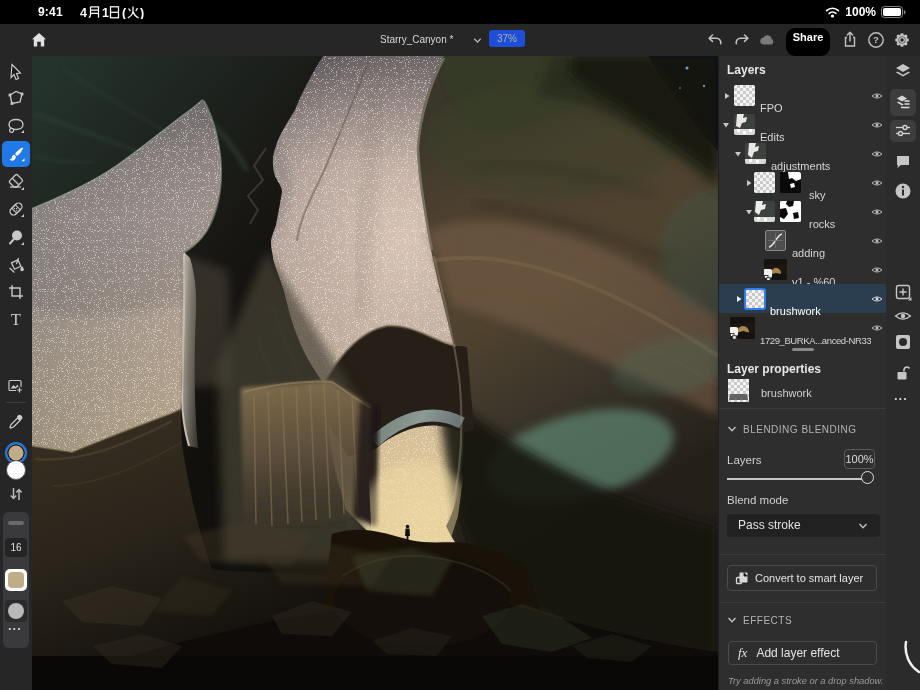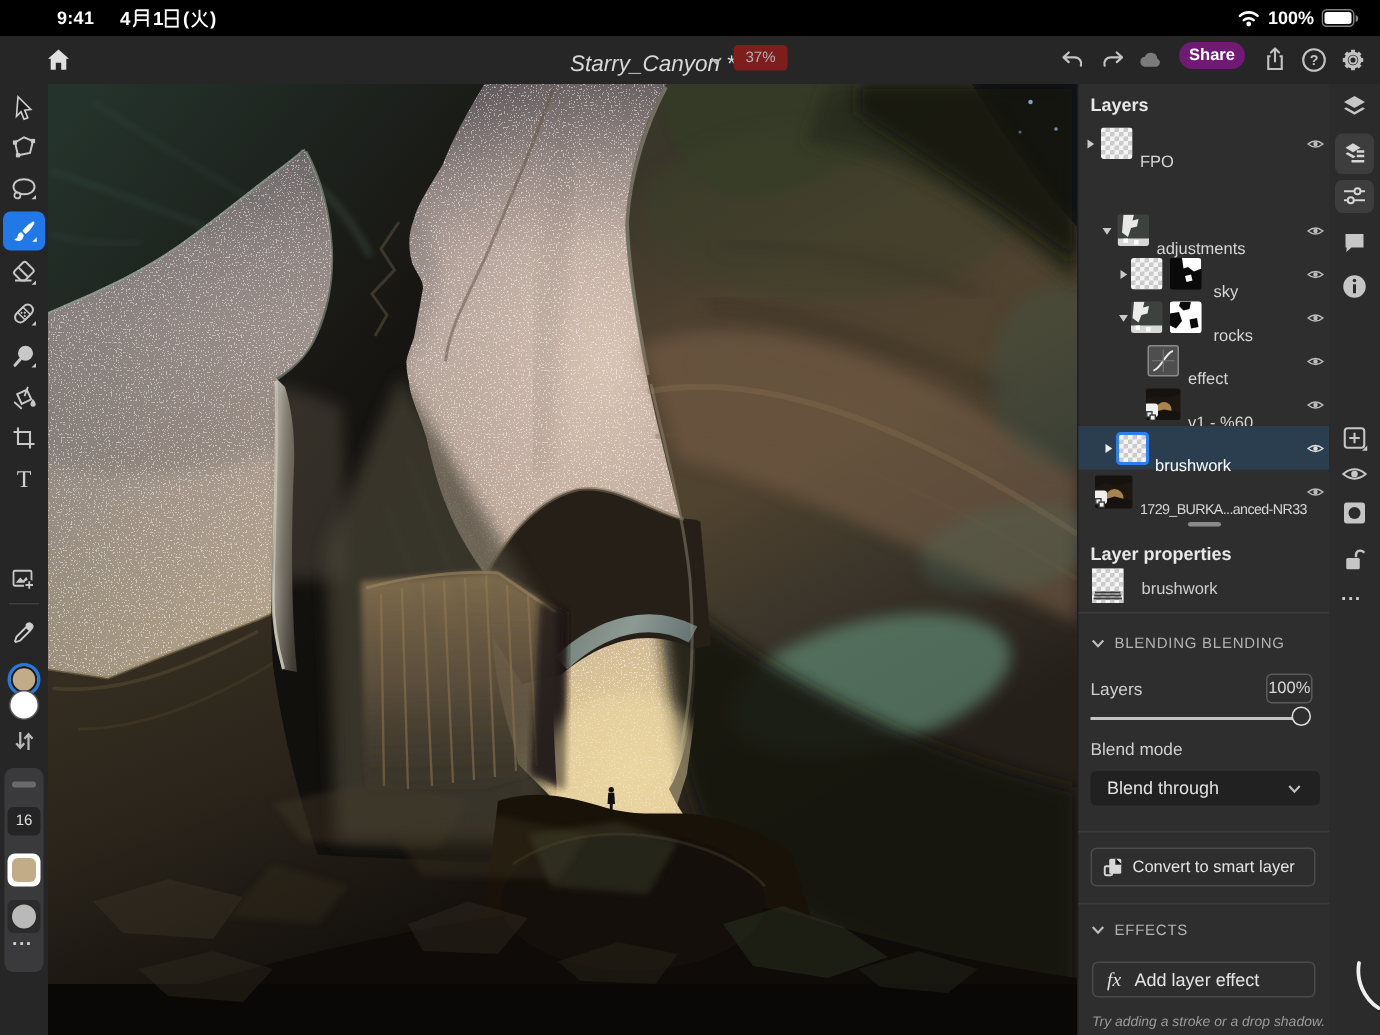--- a/index.html
+++ b/index.html
@@ -8,25 +8,25 @@
   #app { position:relative; width:920px; height:690px; background:#262626; }
   .abs { position:absolute; }
   
   #statusbar { position:absolute; left:0; top:0; width:920px; height:24px; background:#000; color:#fff; }
   #sb-time { position:absolute; left:38px; top:5px; font-size:12px; font-weight:bold; letter-spacing:0.2px;}
   
   #sb-right { position:absolute; right:14px; top:4px; height:16px; display:flex; align-items:center; gap:5px;}
   #sb-batt-pct { font-size:12px; font-weight:bold; }
   
   #topbar { position:absolute; left:0; top:24px; width:920px; height:32px; background:#262626; }
-  #tb-title { position:absolute; left:380px; top:10px; font-size:15px; color:#d8d8d8;font-style:italic; }
-  #tb-badge { position:absolute; left:489px; top:30px; width:36px; height:17px; background:#7f1d1d;
+  #tb-title { position:absolute; left:380px; top:10px; font-size:10px; color:#d8d8d8; }
+  #tb-badge { position:absolute; left:489px; top:30px; width:36px; height:17px; background:#1d4ed8;
      border-radius:3px; color:#b0b0b0; font-size:10px; text-align:center; line-height:17px; top:6px;}
   .tbicon { position:absolute; top:7px; width:18px; height:18px; }
-  #share-btn { position:absolute; left:786px; top:4px; width:44px; height:18px; background:#701a75;
+  #share-btn { position:absolute; left:786px; top:4px; width:44px; height:28px; background:#000000;
      border-radius:9px; color:#fff; font-size:11px; font-weight:bold; text-align:center; line-height:18px; }
   
   #leftrail { position:absolute; left:0; top:56px; width:32px; height:634px; background:#262626; }
   .lt { position:absolute; left:7px; width:18px; height:18px; }
   
   #canvas { position:absolute; left:32px; top:56px; width:686px; height:634px; display:block; }
   
   #layers { position:absolute; left:718px; top:56px; width:168px; height:634px; background:#2e2e2e;
       border-left:1px solid #1e1e1e; color:#d6d6d6; }
   .lrow { position:absolute; left:0; width:168px; height:29px; }
@@ -411,20 +411,38 @@
           <path d="M2 1 L6.5 4 L2 7 Z" fill="#c9c9c9"></path>
         </svg>
       <div class="thumb checker" style="left:15px"></div>
       <div class="lname" style="left:41px">FPO</div>
       <svg class="eye" viewBox="0 0 14 14">
           <path d="M1.2 7 Q7 2.2 12.8 7 Q7 11.8 1.2 7 Z" fill="none" stroke="#bdbdbd" stroke-width="1.1"></path>
           <circle cx="7" cy="7" r="1.7" fill="#bdbdbd"></circle>
         </svg>
     </div>
 
+    <div class="lrow" style="top:54px">
+      <svg class="caret" style="left:3px" viewBox="0 0 8 8">
+          <path d="M1 2 L7 2 L4 6.5 Z" fill="#c9c9c9"></path>
+        </svg>
+      <div class="thumb" style="left:15px;background:#3d423e;overflow:hidden"><svg width="21" height="21" viewBox="0 0 21 21">
+            <rect width="21" height="15" fill="#3d423e"></rect>
+            <path d="M3 0 L10 0 L9 4 L13 3 L12 8 L8 9 L6 14 L2 12 Z" fill="#e8e8e8"></path>
+            <rect y="15" width="21" height="6" fill="#d8d8d8"></rect>
+            <rect x="3" y="15" width="3" height="3" fill="#fff"></rect>
+            <rect x="9" y="17" width="3" height="3" fill="#fff"></rect>
+            <rect x="15" y="15" width="3" height="3" fill="#fff"></rect>
+          </svg></div>
+      <div class="lname" style="left:41px">Edits</div>
+      <svg class="eye" viewBox="0 0 14 14">
+          <path d="M1.2 7 Q7 2.2 12.8 7 Q7 11.8 1.2 7 Z" fill="none" stroke="#bdbdbd" stroke-width="1.1"></path>
+          <circle cx="7" cy="7" r="1.7" fill="#bdbdbd"></circle>
+        </svg>
+    </div>
 
     <div class="lrow" style="top:83px">
       <svg class="caret" style="left:15px" viewBox="0 0 8 8">
           <path d="M1 2 L7 2 L4 6.5 Z" fill="#c9c9c9"></path>
         </svg>
       <div class="thumb" style="left:26px;background:#3d423e;overflow:hidden"><svg width="21" height="21" viewBox="0 0 21 21">
             <rect width="21" height="16" fill="#3d423e"></rect>
             <path d="M4 0 L11 0 L10 4 L14 3 L13 8 L9 9 L7 15 L3 12 Z" fill="#e8e8e8"></path>
             <rect y="16" width="21" height="5" fill="#d8d8d8"></rect>
             <rect x="4" y="16" width="3" height="3" fill="#fff"></rect>
@@ -476,21 +494,21 @@
           <path d="M1.2 7 Q7 2.2 12.8 7 Q7 11.8 1.2 7 Z" fill="none" stroke="#bdbdbd" stroke-width="1.1"></path>
           <circle cx="7" cy="7" r="1.7" fill="#bdbdbd"></circle>
         </svg>
     </div>
 
     <div class="lrow" style="top:170px">
       <div class="thumb" style="left:46px;background:#4e4e4e;border:1px solid #8a8a8a"><svg width="19" height="19" viewBox="0 0 19 19">
             <path d="M3 16 C8 15 11 4 16 3" fill="none" stroke="#e8e8e8" stroke-width="1.4"></path>
             <path d="M9.5 2 V17 M2 9.5 H17" stroke="#777" stroke-width="0.7"></path>
           </svg></div>
-      <div class="lname" style="left:73px">effect</div>
+      <div class="lname" style="left:73px">adding</div>
       <svg class="eye" viewBox="0 0 14 14">
           <path d="M1.2 7 Q7 2.2 12.8 7 Q7 11.8 1.2 7 Z" fill="none" stroke="#bdbdbd" stroke-width="1.1"></path>
           <circle cx="7" cy="7" r="1.7" fill="#bdbdbd"></circle>
         </svg>
     </div>
 
     <div class="lrow" style="top:199px">
       <div class="thumb" style="left:45px;width:23px;background:#241d16;overflow:hidden"><svg width="23" height="21" viewBox="0 0 23 21">
             <rect width="23" height="21" fill="#1d1712"></rect>
             <ellipse cx="12" cy="14" rx="5" ry="5" fill="#a8854e"></ellipse>
@@ -553,21 +571,21 @@
       </svg>
     <div class="subhead" style="left:24px;top:368px">BLENDING BLENDING</div>
 
     <div class="label11" style="left:8px;top:398px;font-size:11.5px">Layers</div>
     <div class="abs" style="left:125px;top:393px;width:31px;height:20px;border:1px solid #5a5a5a;border-radius:4px;color:#dadada;font-size:11px;text-align:center;line-height:19px">100%</div>
     <div class="abs" style="left:8px;top:422px;width:142px;height:1.5px;background:#c4c4c4"></div>
     <div class="abs" style="left:142px;top:415px;width:13px;height:13px;border:1.5px solid #e0e0e0;border-radius:50%;background:#2e2e2e"></div>
 
     <div class="label11" style="left:8px;top:438px;font-size:11.5px">Blend mode</div>
     <div class="abs" style="left:8px;top:458px;width:153px;height:23px;background:#212121;border-radius:4px">
-      <div class="abs" style="left:11px;top:4px;font-size:12px;color:#e2e2e2">Blend through</div>
+      <div class="abs" style="left:11px;top:4px;font-size:12px;color:#e2e2e2">Pass stroke</div>
       <svg class="abs" style="left:131px;top:8px;width:10px;height:8px" viewBox="0 0 10 8">
           <path d="M1.5 2 L5 5.8 L8.5 2" fill="none" stroke="#c0c0c0" stroke-width="1.4"></path>
         </svg>
     </div>
     <div class="divider" style="top:498px"></div>
 
     <div class="pbtn" style="top:509px;height:26px">
       <svg style="margin-left:7px" width="14" height="14" viewBox="0 0 14 14">
           <rect x="4.5" y="1.5" width="8" height="10" rx="1" fill="#d8d8d8"></rect>
           <path d="M9 1.5 L9 5 L12.5 5" stroke="#2e2e2e" stroke-width="1"></path>

